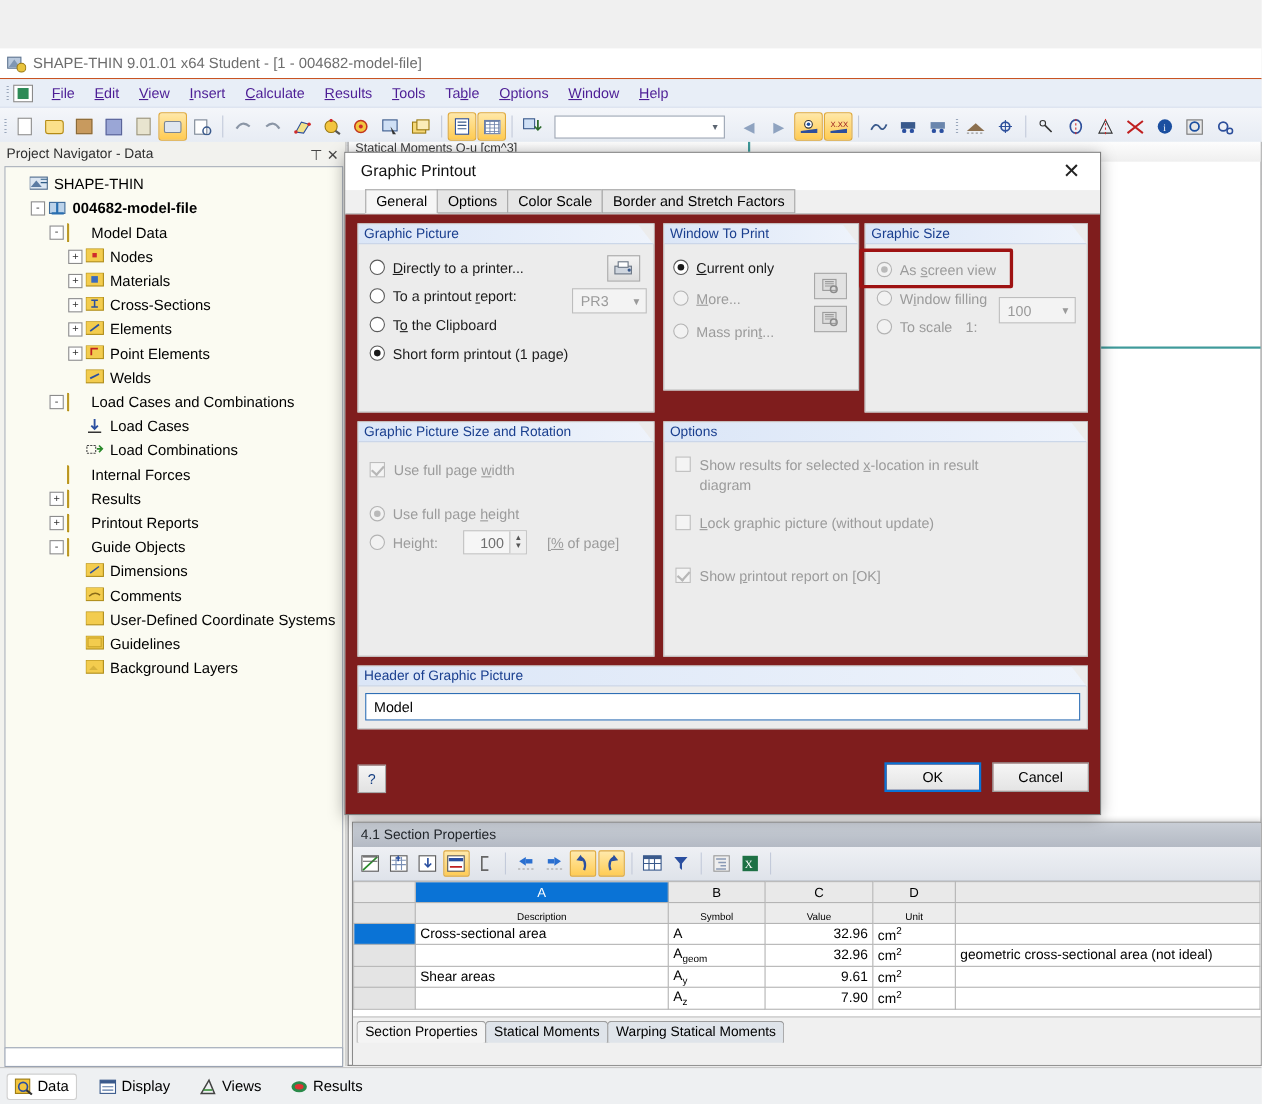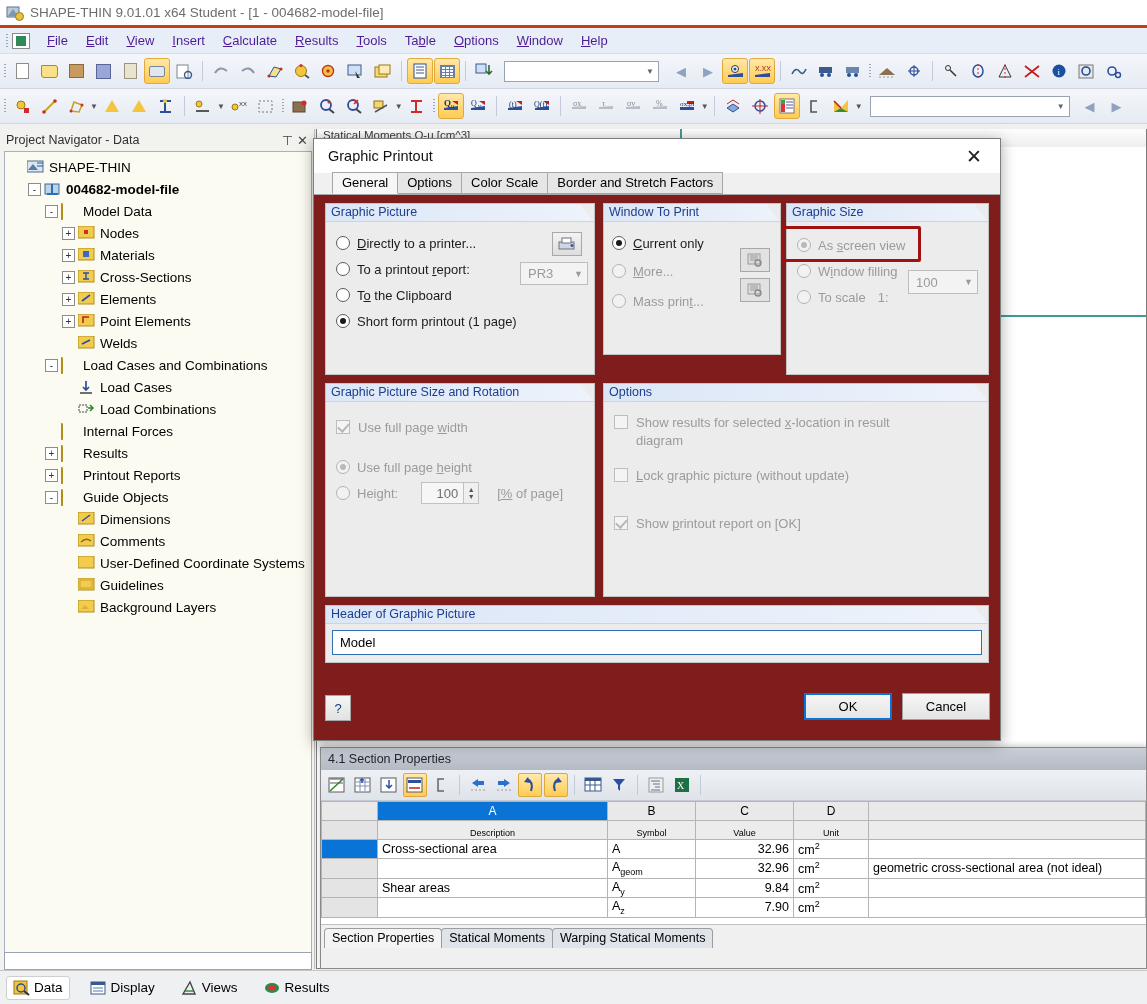--- a/index.html
+++ b/index.html
@@ -10,21 +10,21 @@
     font-size:12.5px;
     color:#000;
     background:#f0f0f0;
     overflow:hidden;
     position:relative;
   }
 
   
   #titlebar{
     height:28px; background:#fff; display:flex; align-items:center;
-    padding-left:6px; border-bottom:3px solid #c2410c;
+    padding-left:6px; border-bottom:1px solid #c2410c;margin-top:44px;
   }
   #titlebar .app-icon{ width:18px;height:18px;margin-right:6px;position:relative;}
   #titlebar .ttl{ color:#6d6d6d; font-size:13.5px; }
 
   
   #menubar{
     height:26px; background:#e8eef7; display:flex; align-items:center;
     border-bottom:1px solid #d4dced; padding-left:4px;
   }
   .grip{ width:6px; height:18px; display:inline-block; position:relative; }
@@ -903,21 +903,21 @@
             <td></td>
             <td>A<span class="sub">geom</span></td>
             <td class="num">32.96</td>
             <td>cm<span class="sup">2</span></td>
             <td>geometric cross-sectional area (not ideal)</td>
           </tr>
           <tr>
             <td class="rowhdr"></td>
             <td>Shear areas</td>
             <td>A<span class="sub">y</span></td>
-            <td class="num">9.84</td>
+            <td class="num">9.61</td>
             <td>cm<span class="sup">2</span></td>
             <td></td>
           </tr>
           <tr>
             <td class="rowhdr"></td>
             <td></td>
             <td>A<span class="sub">z</span></td>
             <td class="num">7.90</td>
             <td>cm<span class="sup">2</span></td>
             <td></td>

